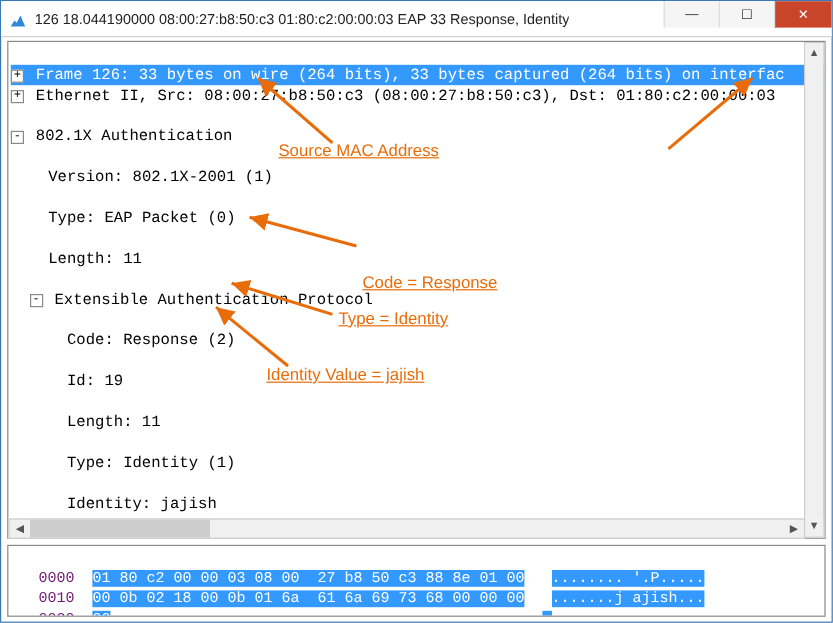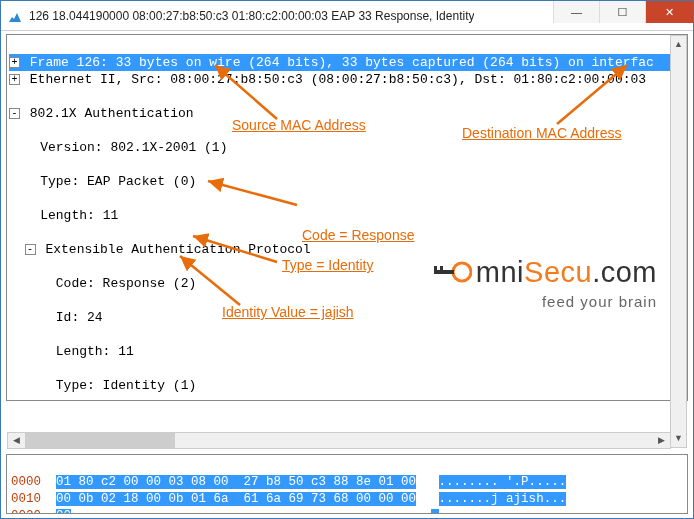--- a/index.html
+++ b/index.html
@@ -52,21 +52,21 @@
     color: #333;
   }
   .winbtn.close {
     background: #c9452a;
     color: #fff;
     width: 48px;
   }
   .content-wrap {
     position: absolute;
     left: 5px; right: 5px; top: 33px;
-    height: 367px;
+    height: 415px;
     border: 1px solid #888;
     background: #fff;
     overflow: hidden;
   }
   .tree {
     font-family: "Lucida Console","Courier New",monospace;
     font-size: 13px;
     line-height: 17px;
     padding: 2px 0 2px 2px;
     white-space: pre;
@@ -155,21 +155,21 @@
     height: 60px;
     border: 1px solid #888;
     background: #fff;
     font-family: "Lucida Console","Courier New",monospace;
     font-size: 12.5px;
     line-height: 17px;
     padding: 2px 4px;
     white-space: pre;
     overflow: hidden;
   }
-  .hexpane .offset { color: #c2410c; }
+  .hexpane .offset { color: #701a75; margin-left: 21px; }
   .hexpane .hexsel {
     background: #3399ff;
     color: #fff;
   }
   .logo {
     position: absolute;
     right: 30px;
     bottom: 90px;
     text-align: right;
   }
@@ -215,28 +215,27 @@
 <div class="content-wrap">
   <div class="tree">
 <span class="row hl"><span class="tog">+</span> <span>Frame 126: 33 bytes on wire (264 bits), 33 bytes captured (264 bits) on interfac</span></span>
 <span class="row"><span class="tog">+</span> <span>Ethernet II, Src: 08:00:27:b8:50:c3 (08:00:27:b8:50:c3), Dst: 01:80:c2:00:00:03</span></span>
 <span class="row"><span class="tog">-</span> <span>802.1X Authentication</span></span>
 <span class="row">    <span>Version: 802.1X-2001 (1)</span></span>
 <span class="row">    <span>Type: EAP Packet (0)</span></span>
 <span class="row">    <span>Length: 11</span></span>
 <span class="row">  <span class="tog">-</span> <span>Extensible Authentication Protocol</span></span>
 <span class="row">      <span>Code: Response (2)</span></span>
-<span class="row">      <span>Id: 24</span></span>
+<span class="row">      <span>Id: 19</span></span>
 <span class="row">      <span>Length: 11</span></span>
 <span class="row">      <span>Type: Identity (1)</span></span>
 <span class="row">      <span>Identity: jajish</span></span>
   </div>
 
   <div class="annotation" style="left:225px; top:82px;">Source MAC Address</div>
-  <div class="annotation" style="left:455px; top:90px;">Destination MAC Address</div>
   <div class="annotation" style="left:295px; top:165px;margin-top:27px;">Code = Response</div>
   <div class="annotation" style="left:275px; top:222px;">Type = Identity</div>
   <div class="annotation" style="left:215px; top:269px;">Identity Value = jajish</div>
 
   <svg class="arrow" style="left:200px; top:24px;" width="110" height="65">
     <defs>
         <marker id="ah1" markerWidth="8" markerHeight="8" refX="6" refY="3" orient="auto">
           <path d="M0,0 L6,3 L0,6 Z" fill="#e86c0a"></path>
         </marker>
       </defs>
@@ -268,33 +267,20 @@
   </svg>
   <svg class="arrow" style="left:155px; top:215px;" width="85" height="60">
     <defs>
         <marker id="ah5" markerWidth="8" markerHeight="8" refX="6" refY="3" orient="auto">
           <path d="M0,0 L6,3 L0,6 Z" fill="#e86c0a"></path>
         </marker>
       </defs>
     <line x1="78" y1="55" x2="18" y2="6" stroke="#e86c0a" stroke-width="2.5" marker-end="url(#ah5)"></line>
   </svg>
 
-  <div class="logo">
-    <div class="brand">
-      <span class="keyicon">
-        <svg width="40" height="24" viewBox="0 0 40 24">
-          <circle cx="30" cy="12" r="9" fill="none" stroke="#f47b1e" stroke-width="3"></circle>
-          <rect x="2" y="10" width="20" height="4" fill="#333"></rect>
-          <rect x="2" y="6" width="3" height="8" fill="#333"></rect>
-          <rect x="8" y="6" width="3" height="8" fill="#333"></rect>
-        </svg>
-      </span><span class="g1">mni</span><span class="g2">Secu</span><span class="g3">.com</span>
-    </div>
-    <div class="tag">feed your brain</div>
-  </div>
 </div>
 
 <div class="scrollbar-v">
   <div class="arrowbtn">▲</div>
   <div class="track"></div>
   <div class="arrowbtn">▼</div>
 </div>
 
 <div class="scrollbar-h">
   <div class="arrowbtn">◀</div>

